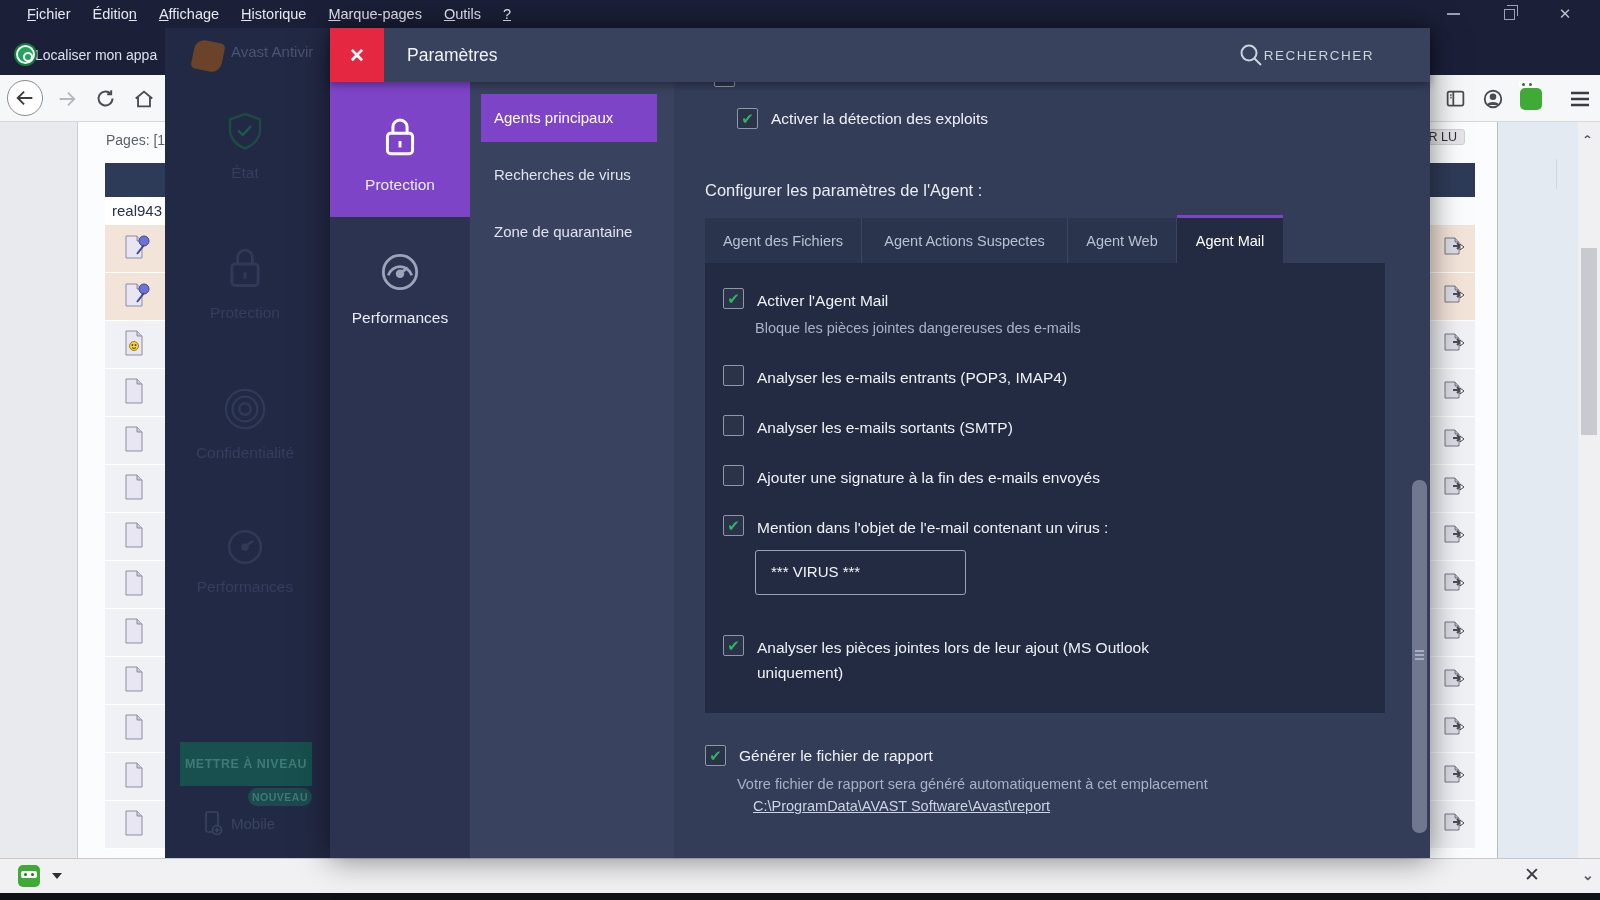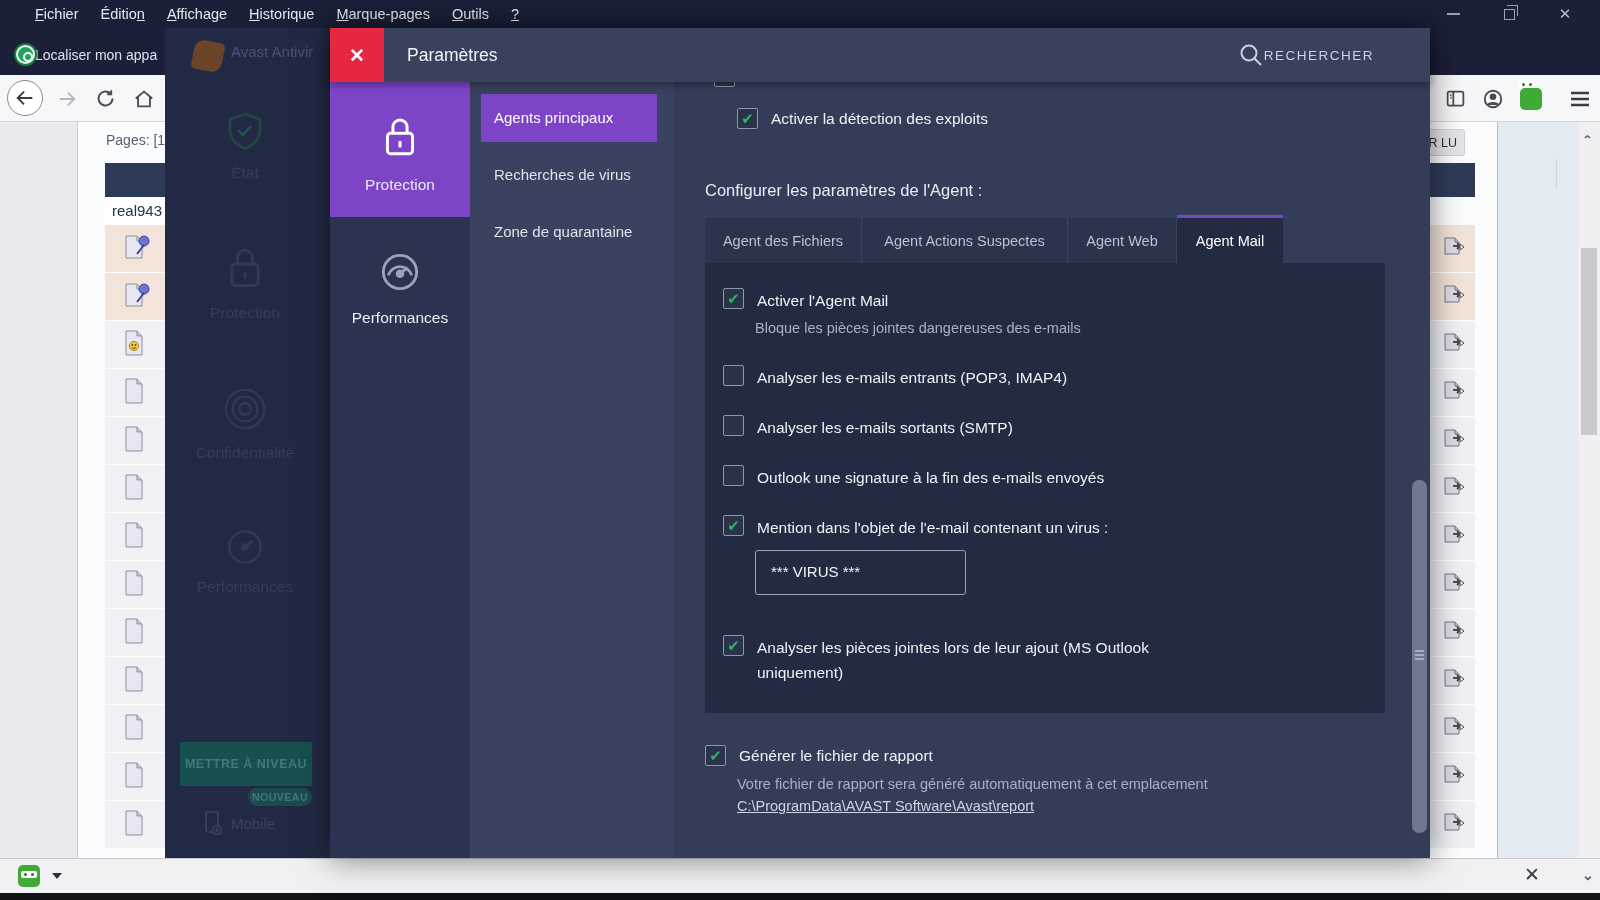--- a/index.html
+++ b/index.html
@@ -2,21 +2,21 @@
 <html><head>
 <meta charset="utf-8">
 <style>
   * { margin:0; padding:0; box-sizing:border-box; }
   html,body { width:1600px; height:900px; overflow:hidden; background:#111; }
   body { font-family:"Liberation Sans", sans-serif; }
   #screen { position:relative; width:1600px; height:900px; background:#fff; overflow:hidden; }
 
   
   .titlebar { position:absolute; left:0; top:0; width:1600px; height:28px; background:#1b1f38; display:flex; align-items:center; justify-content:space-between; z-index:5; }
-  .menubar { display:flex; align-items:center; padding-left:24px; }
+  .menubar { display:flex; align-items:center; padding-left:16px; }
   .menu-item { color:#e6e8f1; font-size:14.5px; padding:0 11px; cursor:default; }
   .menu-item u { text-decoration:underline; }
   .winctrls { display:flex; align-items:center; gap:26px; padding-right:20px; }
   .wc { width:30px; height:20px; display:flex; align-items:center; justify-content:center; }
   .wc-min { width:13px; height:2px; background:#9aa0b5; }
   .wc-restore { width:11px; height:11px; border:1.5px solid #9aa0b5; position:relative; }
   .wc-restore:before { content:""; position:absolute; left:2px; top:-5px; width:10px; height:10px; border:1.5px solid #9aa0b5; border-left:none; border-bottom:none; }
   .wc-close { color:#b9bfce; font-size:15px; }
 
   .tabbar { position:absolute; left:0; top:28px; width:1600px; height:47px; background:#1b1f38; z-index:4; }
@@ -40,21 +40,21 @@
   .tbl-header-r { position:absolute; left:1430px; top:41px; width:45px; height:34px; background:#2e3b58; }
   .user-row { position:absolute; left:105px; top:75px; width:60px; height:28px; background:#fff; }
   .user-name { position:absolute; left:7px; top:5px; font-size:15px; color:#24314f; }
   .rowcol { position:absolute; top:103px; }
   #leftrows { left:105px; width:60px; }
   #rightrows { left:1430px; width:45px; }
   .frow { height:48px; border-bottom:1px solid #fff; background:#eff1f5; display:flex; align-items:center; }
   .frow.pink { background:#f3e4d9; }
   .frow .ric { margin-left:18px; }
   #rightrows .frow .ric { margin-left:13px; }
-  .rlu-btn { position:absolute; left:1413px; top:7px; width:52px; height:27px; background:#e5e5e9; border:1px solid #cfcfd5; border-radius:3px; color:#2f2f33; font-size:12.5px; display:flex; align-items:center; justify-content:flex-end; padding-right:7px; }
+  .rlu-btn { position:absolute; left:1413px; top:7px; width:52px; height:16px; background:#e5e5e9; border:1px solid #cfcfd5; border-radius:3px; color:#2f2f33; font-size:12.5px; display:flex; align-items:center; justify-content:flex-end; padding-right:7px; }
   .bluecol { position:absolute; left:1497px; top:0; width:81px; height:736px; background:#e3eaf1; border-left:1px solid #b7bcc3; }
   .v-scroll { position:absolute; left:1578px; top:0; width:22px; height:736px; background:#f0f0f3; }
   .v-scroll .up { position:absolute; left:4px; top:10px; color:#4d525c; font-size:13px; font-weight:bold; transform:scaleY(.8); }
   .v-thumb { position:absolute; left:3px; top:126px; width:16px; height:187px; background:#c8cacf; }
 
   .findbar { position:absolute; left:0; top:858px; width:1600px; height:35px; background:#f1f1f4; border-top:1px solid #c8c8cd; z-index:6; }
   .rf-icon { position:absolute; left:18px; top:6px; width:22px; height:22px; background:#3faa36; border-radius:5px; }
   .rf-icon:before { content:""; position:absolute; left:3px; top:6px; width:16px; height:7px; background:#fff; border-radius:2px; }
   .rf-icon:after { content:""; position:absolute; left:6px; top:8px; width:3px; height:3px; background:#2a7524; border-radius:50%; box-shadow:7px 0 0 #2a7524; }
   .rf-caret { position:absolute; left:52px; top:14px; width:0; height:0; border-left:5px solid transparent; border-right:5px solid transparent; border-top:6px solid #2f2f33; }
@@ -96,21 +96,21 @@
   .sec-title { position:absolute; left:31px; top:99px; color:#e9ecf4; font-size:16.5px; }
   .mtabs { position:absolute; left:31px; top:133px; width:578px; height:48px; display:flex; align-items:flex-end; }
   .mtab { height:45px; background:#2b344d; color:#b9c1d2; font-size:14.5px; display:flex; align-items:center; justify-content:center; border-right:1px solid #3a4560; }
   .mtab:last-child { border-right:none; }
   .mtab.active { height:48px; background:#232b42; border-top:3px solid #7d44c8; color:#fff; border-right:none; }
   .mpanel { position:absolute; left:31px; top:181px; width:680px; height:450px; background:#232b42; }
   .prow { position:absolute; left:18px; display:flex; gap:13px; }
   .prow .clabel { color:#eef1f7; font-size:15.5px; line-height:25px; max-width:480px; }
   .psub { position:absolute; left:50px; color:#a8b1c5; font-size:14.5px; }
   .vinput { position:absolute; left:50px; width:211px; height:45px; border:1px solid #9aa3b6; border-radius:3px; background:transparent; color:#f2f4f8; font-size:15px; padding:12px 0 0 15px; font-family:"Liberation Sans",sans-serif; }
-  .report-link { text-decoration:underline; color:#ccd3e2; }
+  .report-link { text-decoration:underline; color:#ccd3e2;margin-left:16px; }
   .m-scroll-thumb { position:absolute; right:3px; top:398px; width:15px; height:353px; background:#707890; border-radius:7px; }
   .m-scroll-thumb .grip { position:absolute; left:3px; top:170px; width:9px; height:2px; background:#a6adc0; box-shadow:0 4px 0 #a6adc0, 0 8px 0 #a6adc0; }
 </style>
 </head>
 <body>
 
 <div id="screen">
 
   <div class="titlebar">
     <div class="menubar" id="menubar">
@@ -515,21 +515,21 @@
             <div class="prow" style="top: 102px;">
               <span class="cb"></span>
               <span class="clabel">Analyser les e-mails entrants (POP3, IMAP4)</span>
             </div>
             <div class="prow" style="top: 152px;">
               <span class="cb"></span>
               <span class="clabel">Analyser les e-mails sortants (SMTP)</span>
             </div>
             <div class="prow" style="top: 202px;">
               <span class="cb"></span>
-              <span class="clabel">Outlook une signature à la fin des e-mails envoyés</span>
+              <span class="clabel">Ajouter une signature à la fin des e-mails envoyés</span>
             </div>
             <div class="prow" style="top: 252px;">
               <span class="cb">✔</span>
               <span class="clabel">Mention dans l'objet de l'e-mail contenant un virus :</span>
             </div>
             <div class="vinput" style="top: 287px;">*** VIRUS ***</div>
             <div class="prow" style="top: 372px;">
               <span class="cb">✔</span>
               <span class="clabel">Analyser les pièces jointes lors de leur ajout (MS Outlook uniquement)</span>
             </div>

